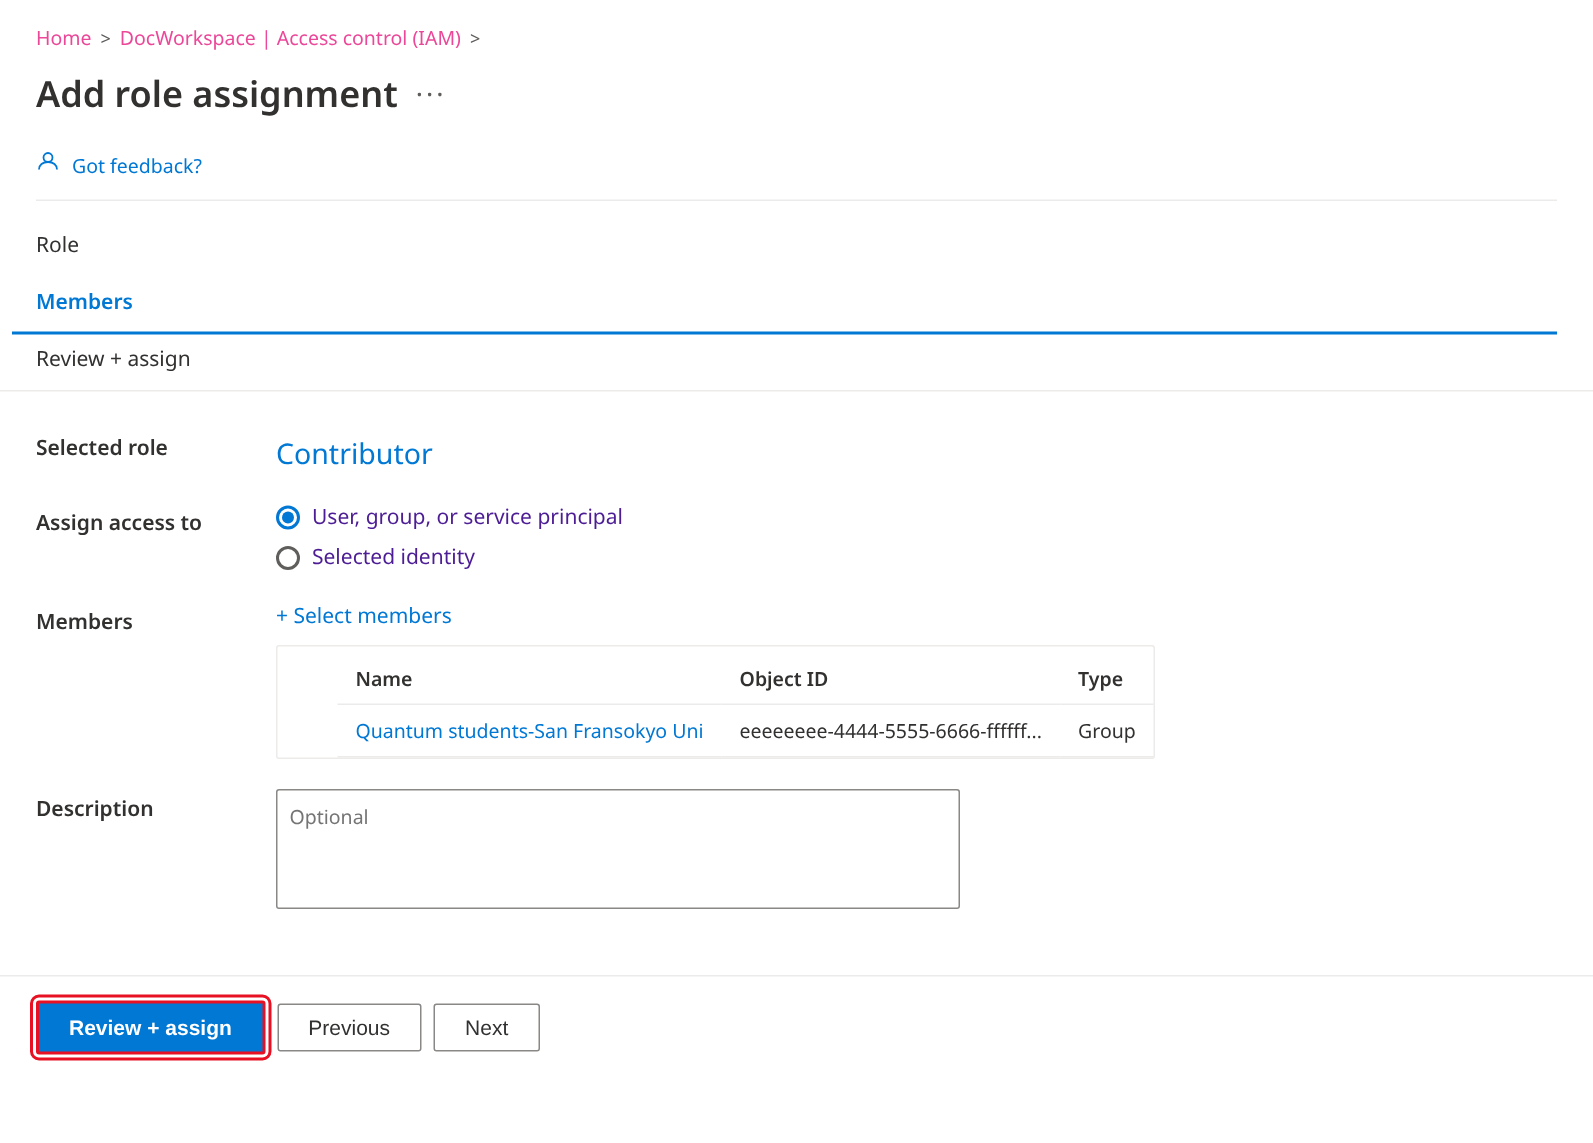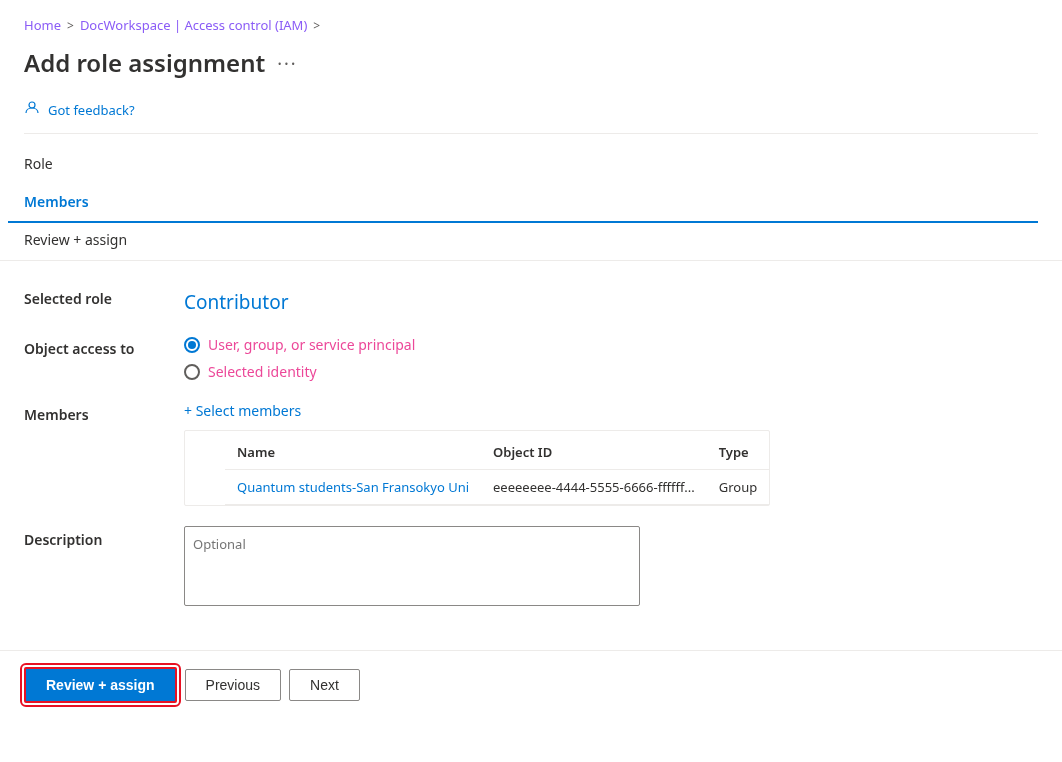--- a/index.html
+++ b/index.html
@@ -18,21 +18,21 @@
     }
     .breadcrumb {
       padding: 16px 24px 8px 24px;
       font-size: 13px;
       color: #323130;
       display: flex;
       align-items: center;
       gap: 6px;
     }
     .breadcrumb a {
-      color: #8b5cf6;
+      color: #ec4899;
       text-decoration: none;
     }
     .breadcrumb-sep {
       color: #605e5c;
       font-size: 12px;
     }
     .page-header {
       padding: 4px 24px 12px 24px;
       display: flex;
       align-items: center;
@@ -132,21 +132,21 @@
       width: 8px;
       height: 8px;
       border-radius: 50%;
       background: #0078d4;
     }
     .radio-circle.unselected {
       border-color: #605e5c;
     }
     .radio-label {
       font-size: 14px;
-      color: #ec4899;
+      color: #4c1d95;
     }
     .members-section {
       display: flex;
       flex-direction: column;
       gap: 10px;
     }
     .select-members-link {
       color: #0078d4;
       font-size: 14px;
       cursor: pointer;
@@ -271,21 +271,21 @@
   </div>
 
   <div class="content-area">
 
     <div class="form-row">
       <div class="form-label">Selected role</div>
       <div class="form-value">Contributor</div>
     </div>
 
     <div class="form-row">
-      <div class="form-label">Object access to</div>
+      <div class="form-label">Assign access to</div>
       <div class="radio-group">
         <label class="radio-option">
           <div class="radio-circle selected"></div>
           <span class="radio-label">
             <span>User, group, or service principal</span>
           </span>
         </label>
         <label class="radio-option">
           <div class="radio-circle unselected"></div>
           <span class="radio-label">Selected identity</span>

